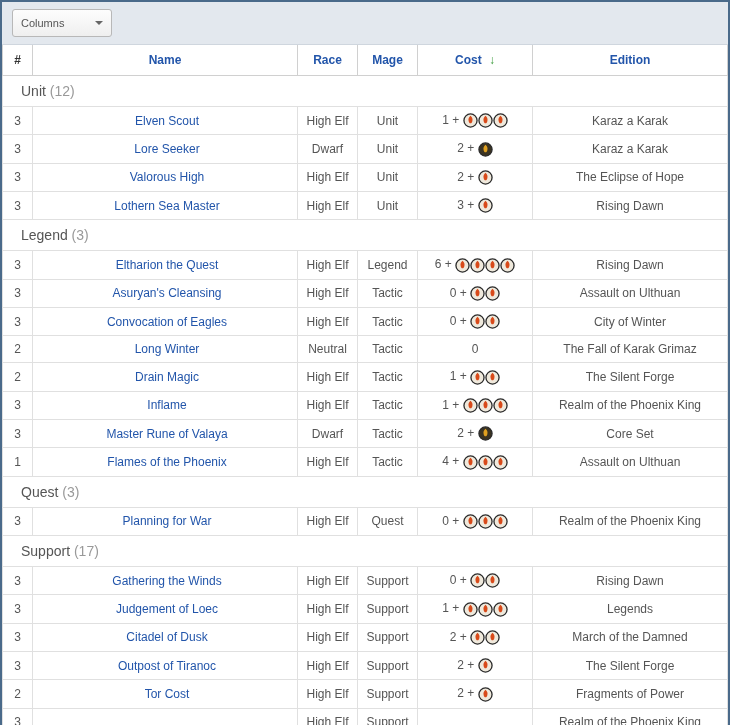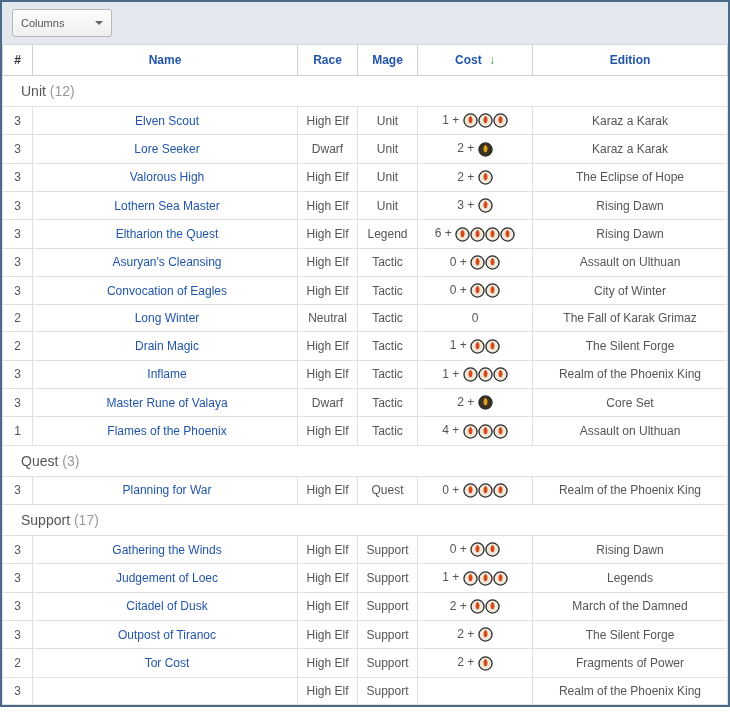--- a/index.html
+++ b/index.html
@@ -191,20 +191,24 @@
       <td>High Elf</td>
       <td>Unit</td>
       <td class="cost-cell">
         <span>3 +</span> <span class="res">
     <svg width="15" height="15" viewBox="0 0 16 16">
       <circle cx="8" cy="8" r="7" fill="#efe9dc" stroke="#2b2b2b" stroke-width="1.4"></circle>
       <path d="M8 3 C6 5 5.5 6.5 6 8.5 C6.3 10 7 11 8 11 C9 11 9.7 10 10 8.5 C10.5 6.5 10 5 8 3 Z" fill="#d84a1a"></path>
     </svg></span></td>
       <td>Rising Dawn</td>
     </tr>
+        <tr class="group">
+    <td colspan="6"><span>Legend</span>
+    <span class="gcount">(3)</span></td>
+        </tr>
         <tr>
       <td class="qty">3</td>
       <td class="name">
         <a href="#">Eltharion the Quest</a></td>
       <td>High Elf</td>
       <td>Legend</td>
       <td class="cost-cell">
         <span>6 +</span> <span class="res">
     <svg width="15" height="15" viewBox="0 0 16 16">
       <circle cx="8" cy="8" r="7" fill="#efe9dc" stroke="#2b2b2b" stroke-width="1.4"></circle>

